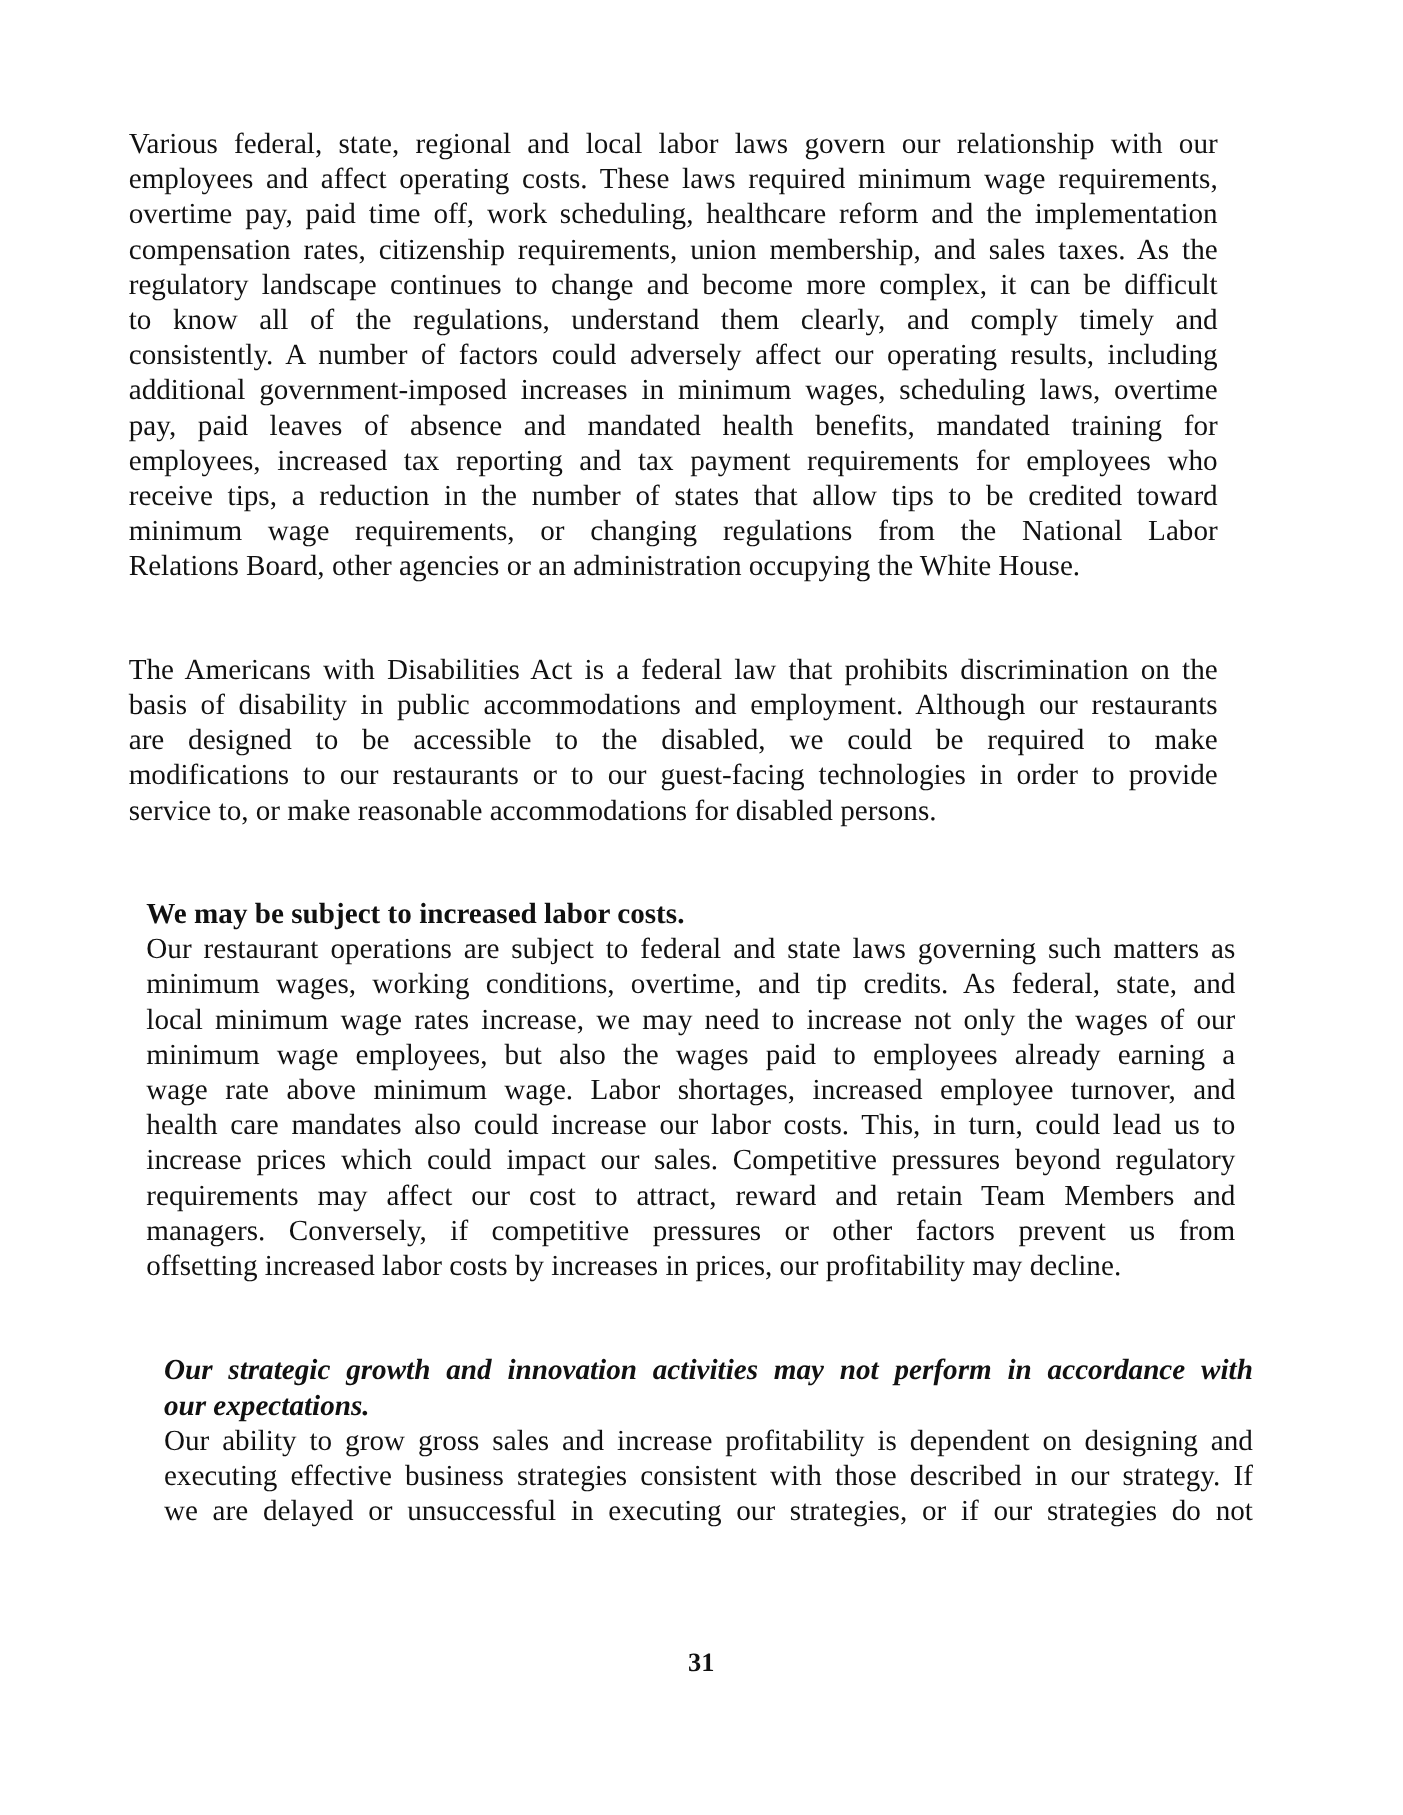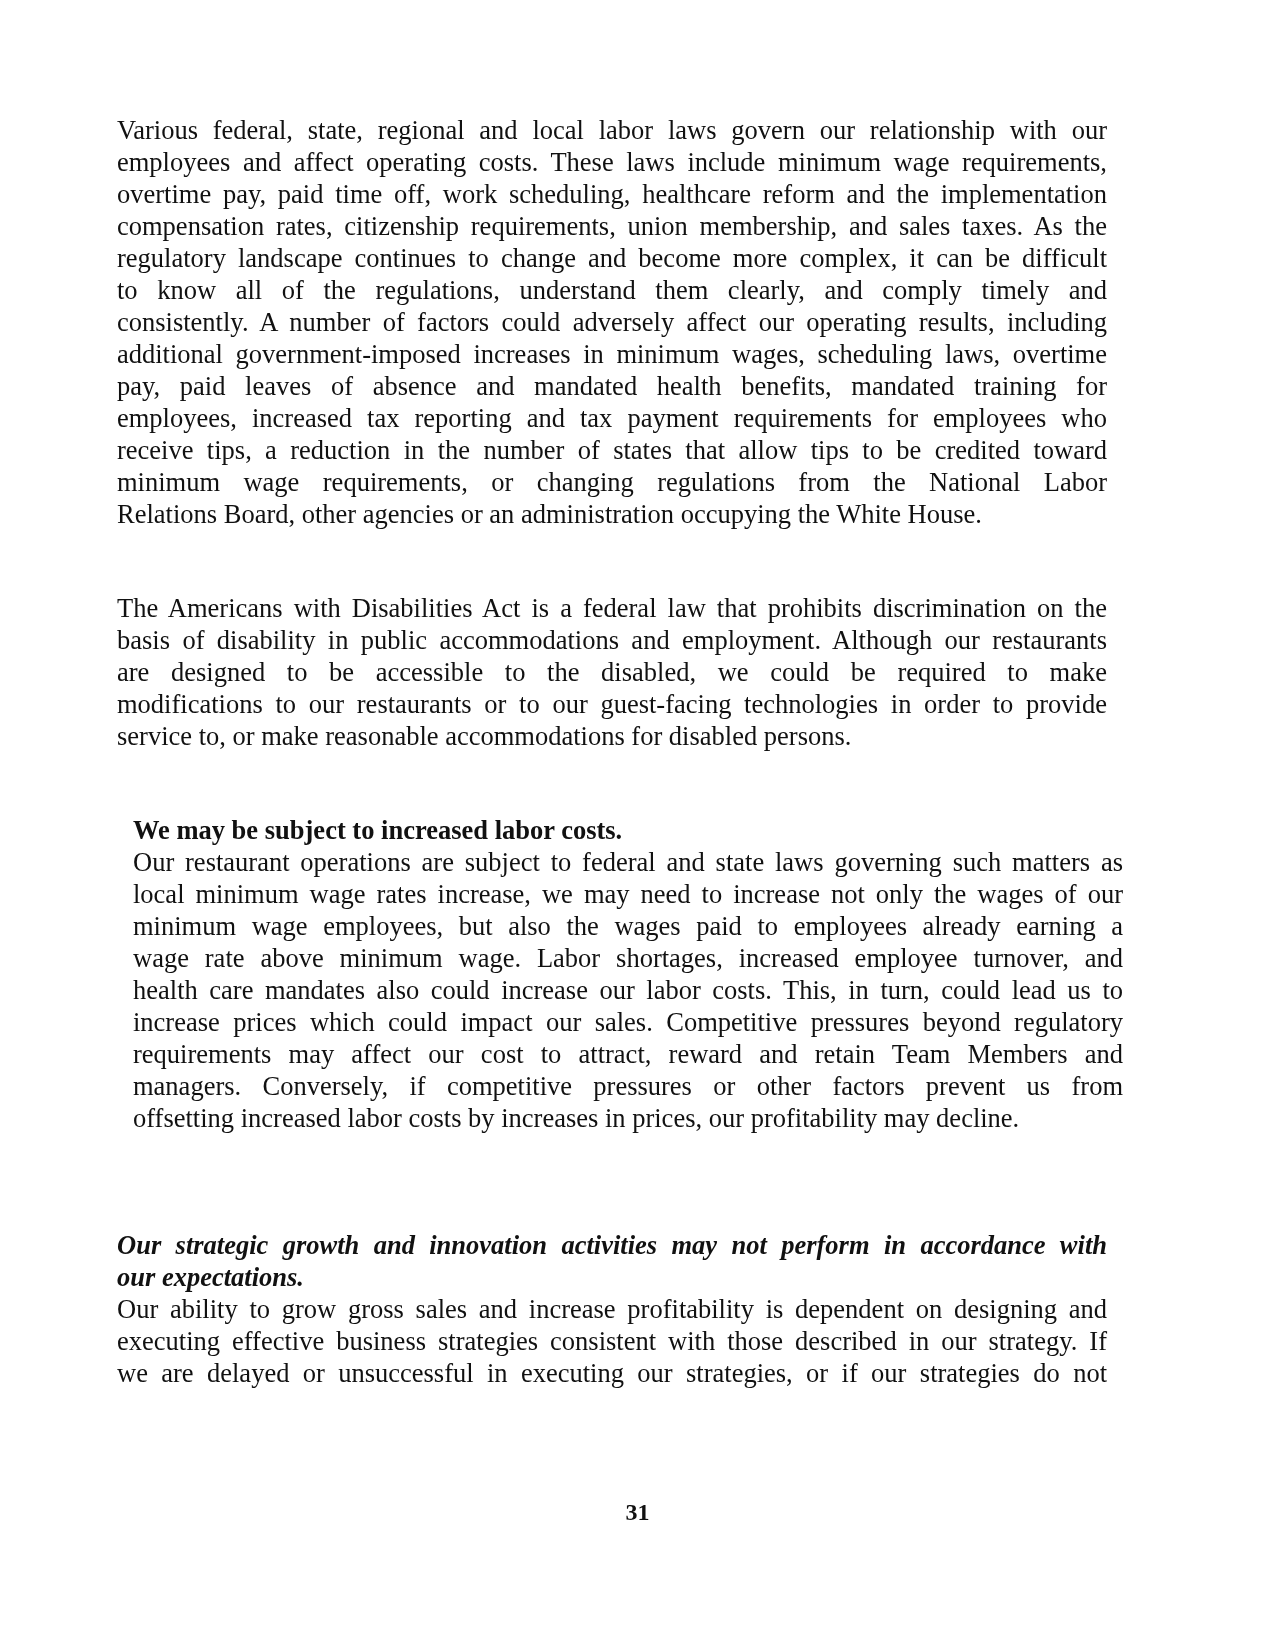--- a/index.html
+++ b/index.html
@@ -24,21 +24,21 @@
     text-align: center; font-size: 24px; line-height: 30px; font-weight: bold;
   }
 </style>
 </head>
 <body>
 
 <div class="page">
 
   <div class="block" style="top:114px;">
     <span class="line">Various federal, state, regional and local labor laws govern our relationship with our</span>
-    <span class="line">employees and affect operating costs. These laws include minimum wage requirements,</span>
+    <span class="line">employees and affect operating costs. These laws required minimum wage requirements,</span>
     <span class="line">overtime pay, paid time off, work scheduling, healthcare reform and the implementation</span>
     <span class="line">compensation rates, citizenship requirements, union membership, and sales taxes. As the</span>
     <span class="line">regulatory landscape continues to change and become more complex, it can be difficult</span>
     <span class="line">to know all of the regulations, understand them clearly, and comply timely and</span>
     <span class="line">consistently. A number of factors could adversely affect our operating results, including</span>
     <span class="line">additional government-imposed increases in minimum wages, scheduling laws, overtime</span>
     <span class="line">pay, paid leaves of absence and mandated health benefits, mandated training for</span>
     <span class="line">employees, increased tax reporting and tax payment requirements for employees who</span>
     <span class="line">receive tips, a reduction in the number of states that allow tips to be credited toward</span>
     <span class="line">minimum wage requirements, or changing regulations from the National Labor</span>
@@ -49,31 +49,32 @@
     <span class="line">The Americans with Disabilities Act is a federal law that prohibits discrimination on the</span>
     <span class="line">basis of disability in public accommodations and employment. Although our restaurants</span>
     <span class="line">are designed to be accessible to the disabled, we could be required to make</span>
     <span class="line">modifications to our restaurants or to our guest-facing technologies in order to provide</span>
     <span class="line last">service to, or make reasonable accommodations for disabled persons.</span>
   </div>
 
   <div class="block" style="top:814px;margin-left:16px;">
     <span class="line last heading-bold">We may be subject to increased labor costs.</span>
     <span class="line">Our restaurant operations are subject to federal and state laws governing such matters as</span>
+    <span class="line">minimum wages, working conditions, overtime, and tip credits. As federal, state, and</span>
     <span class="line">local minimum wage rates increase, we may need to increase not only the wages of our</span>
     <span class="line">minimum wage employees, but also the wages paid to employees already earning a</span>
     <span class="line">wage rate above minimum wage. Labor shortages, increased employee turnover, and</span>
     <span class="line">health care mandates also could increase our labor costs. This, in turn, could lead us to</span>
     <span class="line">increase prices which could impact our sales. Competitive pressures beyond regulatory</span>
     <span class="line">requirements may affect our cost to attract, reward and retain Team Members and</span>
     <span class="line">managers. Conversely, if competitive pressures or other factors prevent us from</span>
     <span class="line last">offsetting increased labor costs by increases in prices, our profitability may decline.</span>
   </div>
 
-  <div class="block" style="top:1229px;">
+  <div class="block" style="top:1229px;margin-left:32px;">
     <span class="line heading-italic">Our strategic growth and innovation activities may not perform in accordance with</span>
     <span class="line last heading-italic">our expectations.</span>
     <span class="line">Our ability to grow gross sales and increase profitability is dependent on designing and</span>
     <span class="line">executing effective business strategies consistent with those described in our strategy. If</span>
     <span class="line">we are delayed or unsuccessful in executing our strategies, or if our strategies do not</span>
   </div>
 
   <div class="page-number">31</div>
 </div>
 

